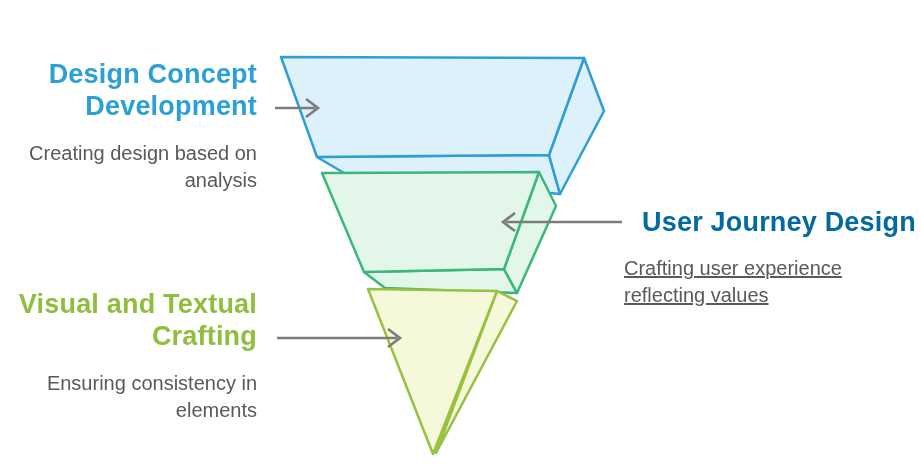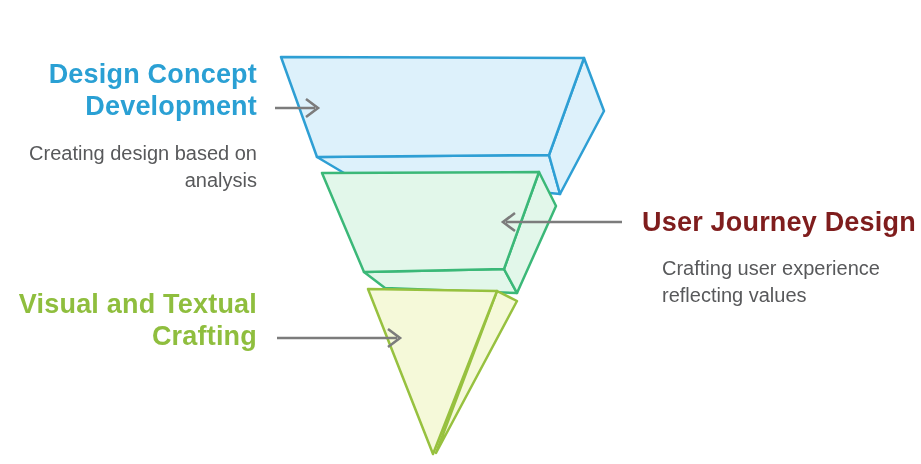--- a/index.html
+++ b/index.html
@@ -10,22 +10,22 @@
     overflow:hidden;
     font-family:"Liberation Sans", sans-serif;
   }
   .funnel-svg{position:absolute;left:0;top:0;}
   .txt{position:absolute;white-space:pre-line;}
   .title{font-weight:bold;font-size:27px;line-height:1.17;letter-spacing:.2px;}
   .desc{font-size:20px;line-height:1.33;color:#58595B;}
   .right-col{left:0;width:257px;text-align:right;}
   .t1-title{top:59px;color:#2AA0D4;}
   .t1-desc{top:140px;}
-  .t2-title{left:642px;top:207px;color:#7f1d1d;}
-  .t2-desc{left:662px;top:255px;}
+  .t2-title{left:642px;top:207px;color:#0369a1;}
+  .t2-desc{left:624px;top:255px;text-decoration:underline;}
   .t3-title{top:289px;color:#8FBE3E;}
   .t3-desc{top:370px;}
 
   
   .logo{
     position:absolute;left:612px;top:379px;width:280px;height:64px;
     display:flex;align-items:center;
   }
   .logo-glow{
     position:absolute;left:-4px;top:14px;width:268px;height:38px;
@@ -75,15 +75,17 @@
 Development</div>
   <div class="txt desc right-col t1-desc">Creating design based on
 analysis</div>
 
   <div class="txt title t2-title">User Journey Design</div>
   <div class="txt desc t2-desc">Crafting user experience
 reflecting values</div>
 
   <div class="txt title right-col t3-title">Visual and Textual
 Crafting</div>
+  <div class="txt desc right-col t3-desc">Ensuring consistency in
+elements</div>
 
 
 </div>
 
 </body></html>

